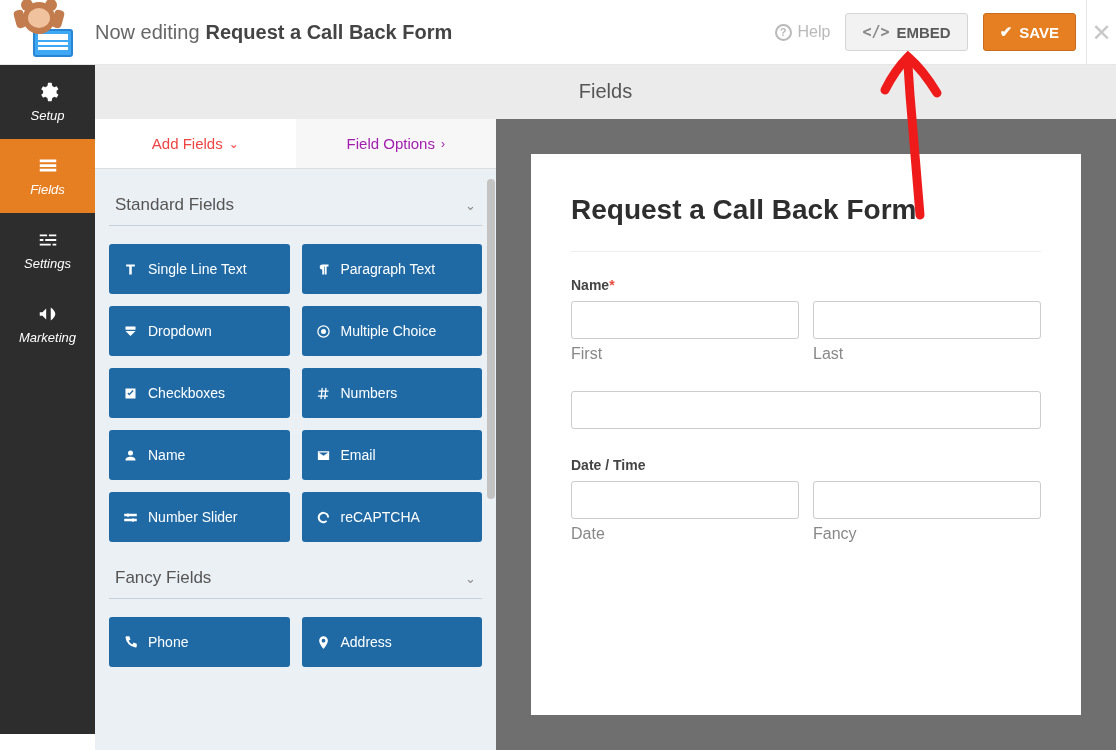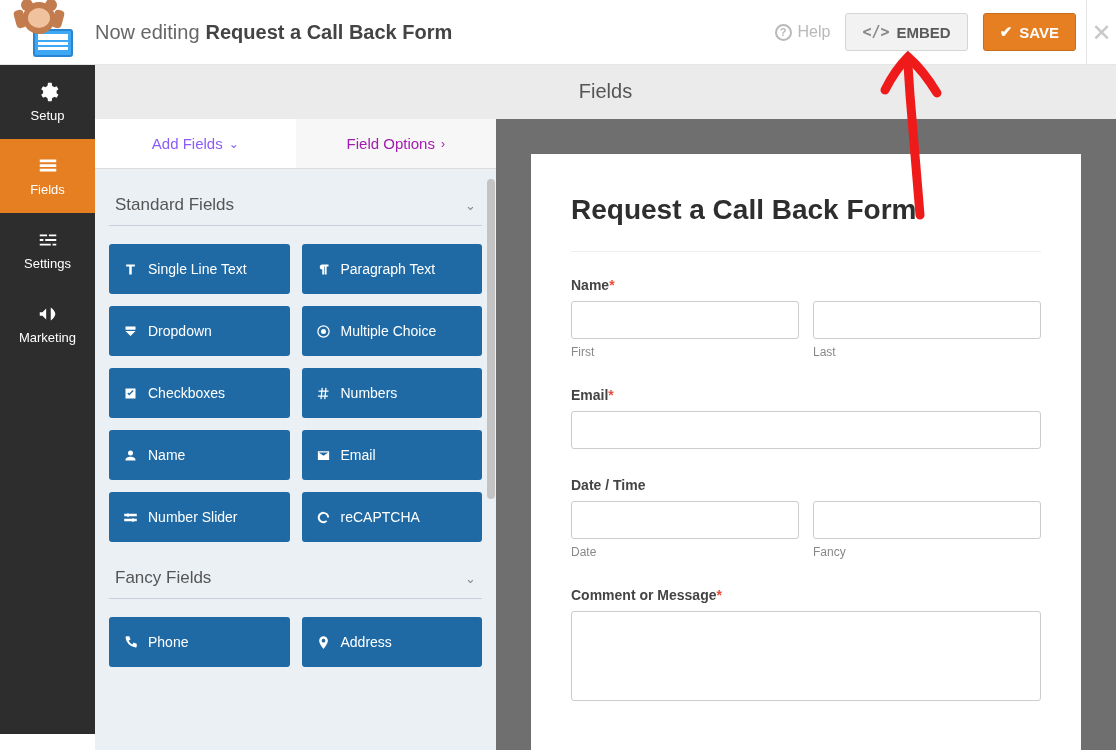--- a/index.html
+++ b/index.html
@@ -25,36 +25,36 @@
     .help { color:#b9b9b9; font-size:16px; display:flex; align-items:center; gap:6px; cursor:pointer; }
     .help-icon { width:17px; height:17px; border-radius:50%; border:2px solid #b9b9b9; display:flex; align-items:center; justify-content:center; font-size:11px; font-weight:700;}
     .btn { padding:9px 16px; border-radius:3px; font-size:15px; font-weight:600; cursor:pointer; display:flex; align-items:center; gap:7px; }
     .btn-embed { background:#f2f2f2; border:1px solid #d5d5d5; color:#5a5a5a; }
     .btn-embed .code { font-family:monospace; font-size:15px; color:#888; }
     .btn-save { background:#e67e22; border:1px solid #c86b1b; color:#fff; }
     .btn-save .check { font-weight:bold; }
     .close-x { width:30px; font-size:24px; color:#c8c8c8; cursor:pointer; text-align:center; border-left:1px solid #e6e6e6; height:65px; line-height:65px; }
 
     
-    .sidenav { position:absolute; top:65px; left:0; bottom:16px; width:95px; background:#2d2d2d; color:#fff; }
+    .sidenav { position:absolute; top:65px; left:0; bottom:16px; width:95px; background:#2d2d2d; color:#fff;font-style:italic; }
     .sidenav-item { height:74px; display:flex; flex-direction:column; align-items:center; justify-content:center; gap:5px; font-size:13px; cursor:pointer; }
     .sidenav-item.active { background:#e67e22; }
     .sidenav-item svg { width:22px; height:22px; fill:#fff; }
 
     
     .main { position:absolute; top:65px; left:95px; right:0; bottom:0; background:#ebebeb; display:flex; flex-direction:column; }
     .section-title { text-align:center; font-size:20px; color:#555; padding:15px 0 16px; }
 
     .workspace { flex:1; display:flex; overflow:hidden; }
 
     
     .panel { width:401px; background:#ebf0f5; display:flex; flex-direction:column; position:relative; }
     .tabs { display:flex; background:#fff; height:50px; }
     .tab { flex:1; display:flex; align-items:center; justify-content:center; gap:6px; font-size:15px; color:#999; border-bottom:1px solid #ddd; cursor:pointer; }
-    .tab.active { background:#fff; color:#8b5cf6; font-weight:500; }
+    .tab.active { background:#fff; color:#ef4444; font-weight:500; }
     .tab:not(.active) { background:#f7f7f7; color:#a21caf; }
     .tab .chev { font-size:12px; }
 
     .panel-body { flex:1; overflow-y:auto; padding:0 14px 20px; }
     .group-head { display:flex; align-items:center; justify-content:space-between; padding:26px 6px 10px; border-bottom:1px solid #c8d0d9; color:#555; font-size:17px; cursor:pointer;gap:28px; }
     .group-head .chev { color:#888; font-size:13px; }
 
     .field-grid { display:grid; grid-template-columns:1fr 1fr; gap:12px; padding-top:18px; }
     .field-btn { background:#1f6aa5; color:#fff; border-radius:3px; padding:17px 14px; font-size:14px; display:flex; align-items:center; gap:10px; cursor:pointer; border:none; text-align:left; }
     .field-btn svg { width:15px; height:15px; fill:#fff; flex-shrink:0; }
@@ -63,21 +63,21 @@
     
     .preview-wrap { flex:1; background:#6f6f6f; padding:35px; overflow:auto; }
     .preview { background:#fff; padding:40px 40px 30px; min-height:100%; }
     .preview h2 { font-size:28px; color:#2e2e2e; font-weight:700; margin-bottom:25px; }
     .divider { border:none; border-top:1px solid #eee; margin-bottom:25px; }
     .form-label { font-size:14px; font-weight:700; color:#444; margin-bottom:8px; display:block; }
     .req { color:#e74c3c; }
     .two-col { display:flex; gap:14px; margin-bottom:28px; }
     .two-col .col { flex:1; display:flex; flex-direction:column; }
     .two-col input { height:38px; border:1px solid #ccc; border-radius:3px; padding:0 8px; width:100%; }
-    .two-col .sub { font-size:12px; color:#888; margin-top:6px; }
+    .two-col .sub { font-size:16px; color:#888; margin-top:6px; }
     .single { margin-bottom:28px; }
     .single input { width:100%; height:38px; border:1px solid #ccc; border-radius:3px; padding:0 8px; }
     .single textarea { width:100%; height:90px; border:1px solid #ccc; border-radius:3px; padding:8px; resize:none; }
 
     
     .arrow-annot { position:absolute; top:45px; left:875px; z-index:20; pointer-events:none; }
   </style>
 </head>
 <body>
 
@@ -260,40 +260,35 @@
             <input type="text" style="">
             <span class="sub">First</span>
           </div>
           <div class="col">
             <input type="text" style="">
             <span class="sub">Last</span>
           </div>
         </div>
 
         <div class="single">
-          <label class="form-label"><span>Email</span><span class="req">*</span></label>
           <input type="text" style="">
         </div>
 
         <label class="form-label">Date / Time</label>
         <div class="two-col">
           <div class="col">
             <input type="text" style="">
             <span class="sub">Date</span>
           </div>
           <div class="col">
             <input type="text" style="">
             <span class="sub">Fancy</span>
           </div>
         </div>
 
-        <div class="single">
-          <label class="form-label"><span>Comment or Message</span><span class="req">*</span></label>
-          <textarea style=""></textarea>
-        </div>
       </div>
     </div>
 
   </div>
 </div>
 
 <svg class="arrow-annot" width="90" height="180" viewBox="0 0 90 180">
   <path d="M45 170 Q40 110 35 50 Q34 35 33 20" stroke="#ef1b1b" stroke-width="9" fill="none" stroke-linecap="round"></path>
   <path d="M10 45 Q20 25 33 12 Q48 25 62 48" stroke="#ef1b1b" stroke-width="9" fill="none" stroke-linecap="round"></path>
 </svg>

